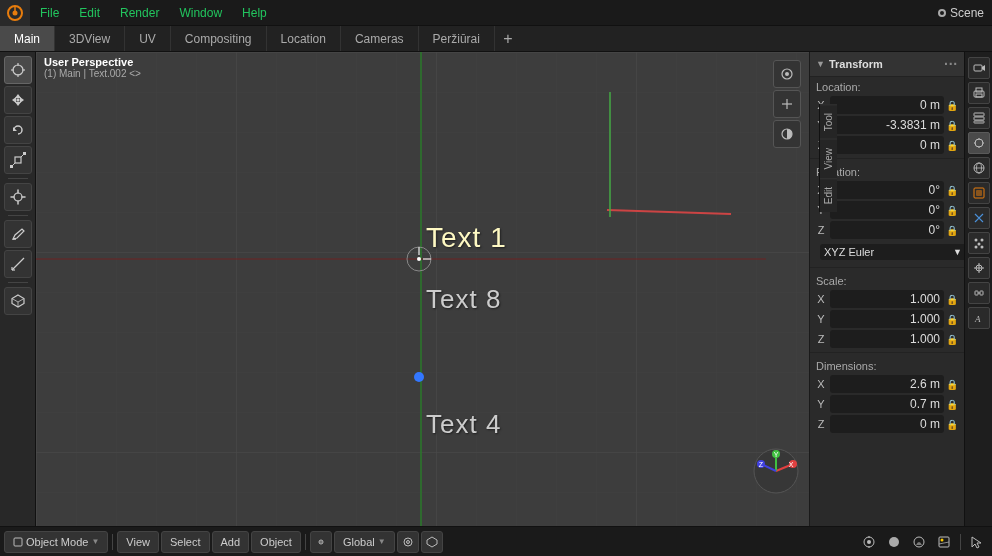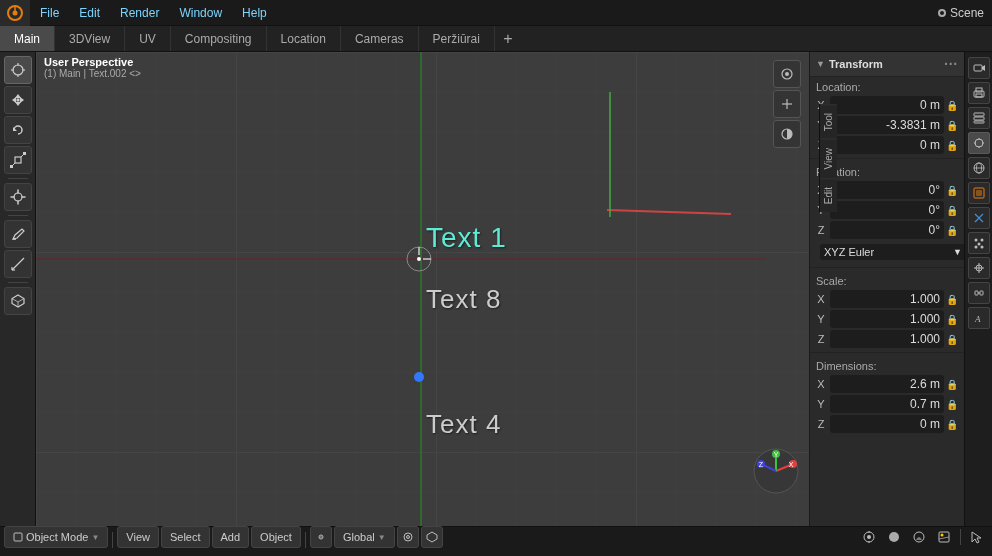--- a/index.html
+++ b/index.html
@@ -39,21 +39,21 @@
     .top-menu-items {
       display: flex;
       align-items: center;
       height: 100%;
     }
     .top-menu-item {
       padding: 0 10px;
       height: 100%;
       display: flex;
       align-items: center;
-      color: #7dd3fc;
+      color: #22c55e;
       font-size: 12px;
       cursor: pointer;
     }
 
     
     .workspace-tabs {
       height: 26px;
       background: #222;
       display: flex;
       align-items: center;
@@ -336,21 +336,21 @@
       border-bottom: 1px solid #333;
     }
 
     
     .bottom-bar {
       position: absolute;
       bottom: 0; left: 0; right: 0;
       height: 30px;
       background: #1a1a1a;
       display: flex;
-      align-items: flex-end;
+      align-items: center;
       border-top: 1px solid #111;
       gap: 2px;
       padding: 8px 4px;
       z-index: 100;
     }
     .bottom-btn {
       height: 22px;
       background: #333;
       border: 1px solid #444;
       border-radius: 3px;
@@ -524,21 +524,21 @@
         <circle cx="0" cy="0" r="12" fill="none" stroke="#888" stroke-width="1"></circle>
         <line x1="0" y1="-12" x2="0" y2="-4" stroke="#ccc" stroke-width="1.5"></line>
         <line x1="12" y1="0" x2="4" y2="0" stroke="#ccc" stroke-width="1.5"></line>
         <circle cx="0" cy="0" r="2" fill="#fff"></circle>
       </g>
 
       <circle cx="383" cy="325" r="5" fill="#3377ff"></circle>
     </svg>
 
     
-    <div class="text-object" style="left: 390px; top: 170px; color: #5eead4; font-size: 28px; text-align: center;">
+    <div class="text-object" style="left: 390px; top: 170px; color: #fef9c3; font-size: 28px; text-align: center;">
       <span>Text 1</span>
     </div>
     <div class="text-object" style="left: 390px; top: 232px; color: #ccc;">
       <span>Text 8</span>
     </div>
     <div class="text-object" style="left: 390px; top: 357px; color: #ccc;">
       <span>Text 4</span>
     </div>
 
     

